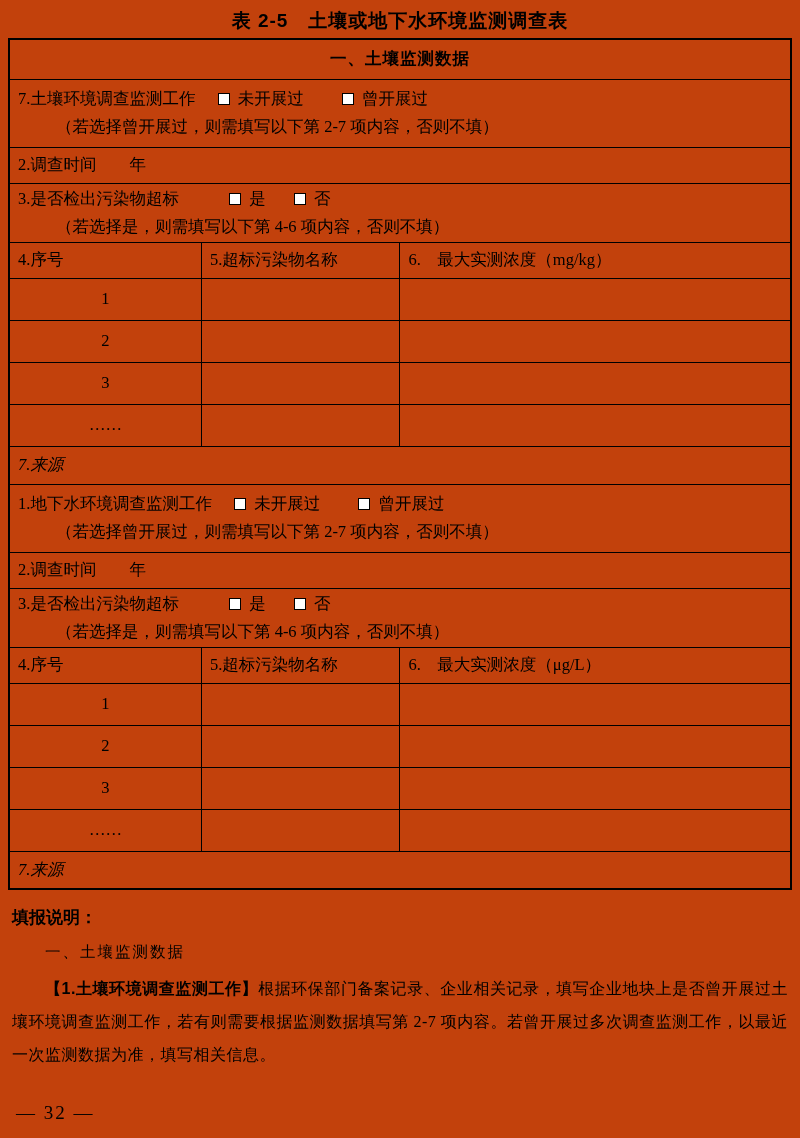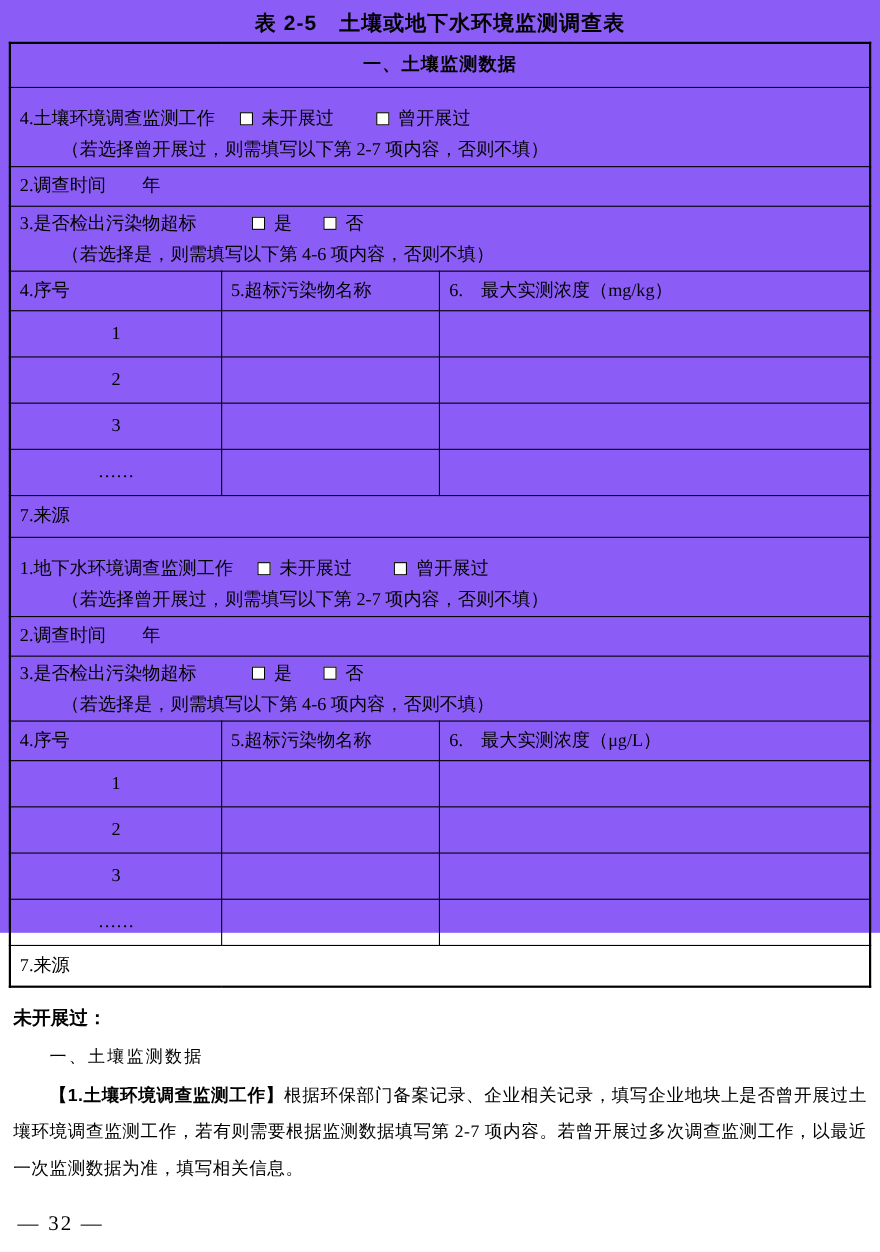--- a/index.html
+++ b/index.html
@@ -1,19 +1,19 @@
 <!DOCTYPE html>
 <html><head>
 <meta charset="utf-8">
 <style>
   * { margin:0; padding:0; box-sizing:border-box; }
   html,body { width:800px; height:1138px; background:#ffffff; color:#000; }
   body { font-family:"Liberation Serif","DejaVu Serif",serif; overflow:hidden; }
 
-  .page { width:800px; height:848px; position:relative; background:#8b5cf6; }
+  .page { width:800px; height:1138px; position:relative; background:#c2410c; }
 
   .doc-title {
     text-align:center;
     font-family:"Liberation Sans","DejaVu Sans",sans-serif;
     font-weight:bold;
     font-size:19px;
     padding-top:8px;
     letter-spacing:1px;
     height:38px;
   }
@@ -39,26 +39,26 @@
     font-size:17px;
     height:40px;
     letter-spacing:1px;
   }
   td.q-multiline { height:68px; padding-top:6px; padding-bottom:6px; }
   td.q-single   { height:36px; }
   td.q3-cell    { height:56px; padding-top:5px; padding-bottom:5px; }
   td.sub-th     { height:36px; text-align:left; font-size:16px; white-space:pre-wrap; }
   td.data-cell  { height:42px; }
   td.num-cell   { height:42px; text-align:center; font-size:16px; }
-  td.source-cell{ height:38px; }
+  td.source-cell{ height:38px;font-style:italic; }
 
   .q-line2 { padding-left:38px; margin-top:6px; }
 
   .cb-group { display:inline-block; white-space:nowrap; }
-  .gap-a { margin-left:18px;margin-top:13px; }
+  .gap-a { margin-left:18px; }
   .gap-b { margin-left:34px; }
   .gap-c { margin-left:46px; }
   .gap-d { margin-left:24px; }
 
   .cbx {
     display:inline-block;
     width:12px; height:12px;
     border:1.5px solid #000;
     margin-right:4px;
     vertical-align:-1px;
@@ -113,21 +113,21 @@
     </colgroup>
 
     <tbody>
         <tr>
       <td colspan="3" class="sec-header">一、土壤监测数据</td>
     </tr>
 
     <tr>
       <td colspan="3" class="q-multiline">
         <div>
-          <span>4.土壤环境调查监测工作</span>
+          <span>7.土壤环境调查监测工作</span>
           <span class="cb-group gap-a">
             <span class="cbx"></span>
             <span>未开展过</span>
           </span>
           <span class="cb-group gap-b">
             <span class="cbx"></span>
             <span>曾开展过</span>
           </span>
         </div>
         <div class="q-line2">（若选择曾开展过，则需填写以下第 2-7 项内容，否则不填）</div>
@@ -252,20 +252,20 @@
       <td class="data-cell"></td>
     </tr>
 
     <tr>
       <td colspan="3" class="source-cell">7.来源</td>
     </tr>
   </tbody>
     </table>
 
   <div class="notes">
-    <div class="notes-title">未开展过：</div>
+    <div class="notes-title">填报说明：</div>
     <div class="notes-subtitle">一、土壤监测数据</div>
     <p class="note-para"><span class="note-term">【1.土壤环境调查监测工作】</span><span>根据环保部门备案记录、企业相关记录，填写企业地块上是否曾开展过土壤环境调查监测工作，若有则需要根据监测数据填写第 2-7 项内容。若曾开展过多次调查监测工作，以最近一次监测数据为准，填写相关信息。</span></p>
   </div>
 
   <div class="page-number">— 32 —</div>
 
 </div>
 
 </body></html>

